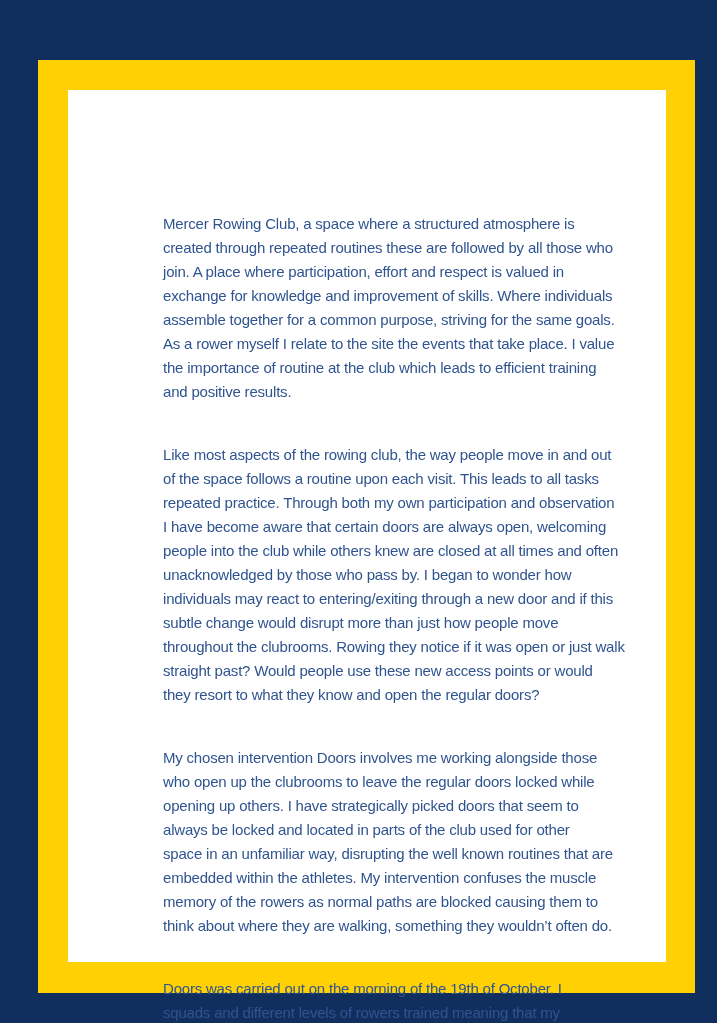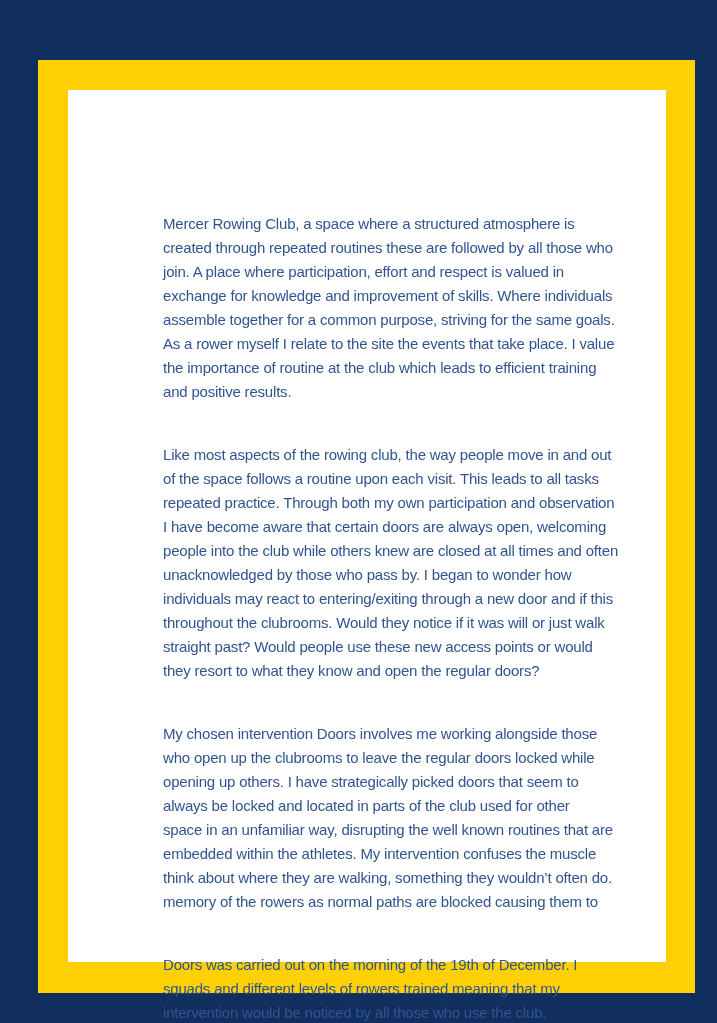--- a/index.html
+++ b/index.html
@@ -71,35 +71,36 @@
           <div class="line">and positive results.</div>
         </div>
         <div class="para">
           <div class="line">Like most aspects of the rowing club, the way people move in and out</div>
           <div class="line">of the space follows a routine upon each visit. This leads to all tasks</div>
           <div class="line">repeated practice. Through both my own participation and observation</div>
           <div class="line">I have become aware that certain doors are always open, welcoming</div>
           <div class="line">people into the club while others knew are closed at all times and often</div>
           <div class="line">unacknowledged by those who pass by. I began to wonder how</div>
           <div class="line">individuals may react to entering/exiting through a new door and if this</div>
-          <div class="line">throughout the clubrooms. Would they notice if it was will or just walk</div>
+          <div class="line">subtle change would disrupt more than just how people move</div>
+          <div class="line">throughout the clubrooms. Rowing they notice if it was open or just walk</div>
           <div class="line">straight past? Would people use these new access points or would</div>
           <div class="line">they resort to what they know and open the regular doors?</div>
         </div>
         <div class="para">
           <div class="line">My chosen intervention Doors involves me working alongside those</div>
           <div class="line">who open up the clubrooms to leave the regular doors locked while</div>
           <div class="line">opening up others. I have strategically picked doors that seem to</div>
           <div class="line">always be locked and located in parts of the club used for other</div>
           <div class="line">space in an unfamiliar way, disrupting the well known routines that are</div>
           <div class="line">embedded within the athletes. My intervention confuses the muscle</div>
+          <div class="line">memory of the rowers as normal paths are blocked causing them to</div>
           <div class="line">think about where they are walking, something they wouldn’t often do.</div>
-          <div class="line">memory of the rowers as normal paths are blocked causing them to</div>
         </div>
         <div class="para">
-          <div class="line">Doors was carried out on the morning of the 19th of December. I</div>
+          <div class="line">Doors was carried out on the morning of the 19th of October. I</div>
           <div class="line">squads and different levels of rowers trained meaning that my</div>
           <div class="line">intervention would be noticed by all those who use the club.</div>
         </div>
         <div class="signature">Renee Henry</div>
     </div>
   </div>
 </div>
 
 </body></html>

